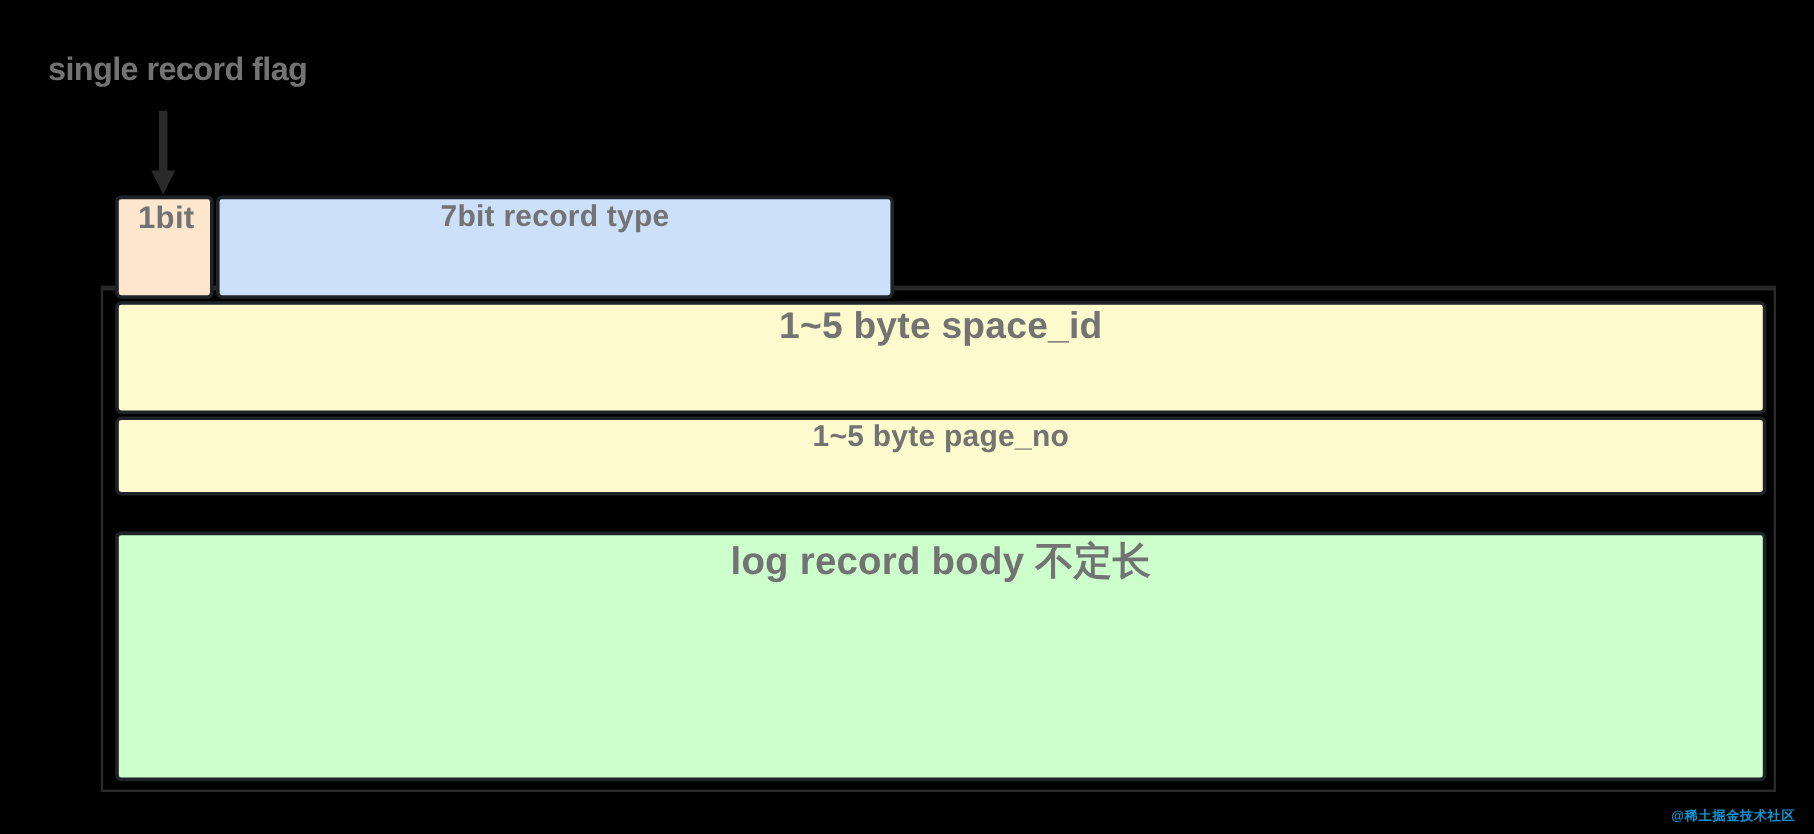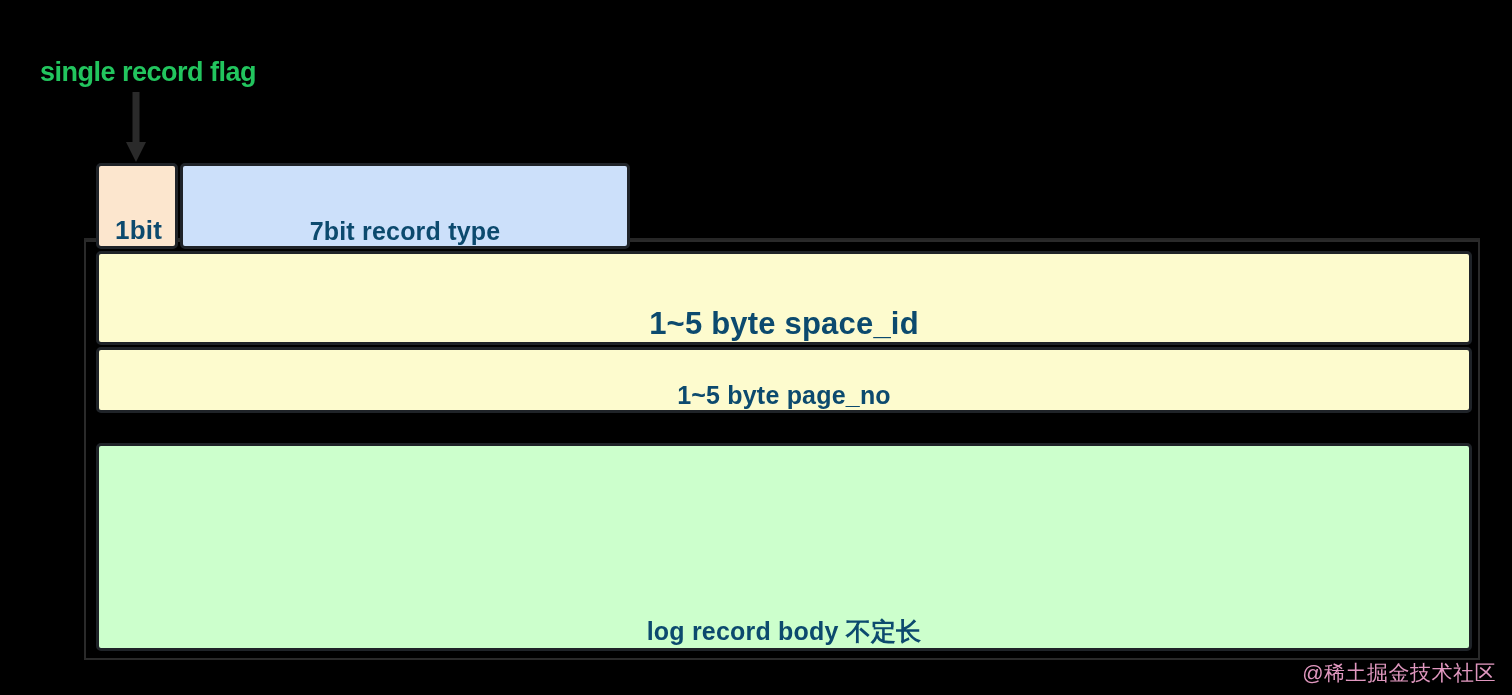--- a/index.html
+++ b/index.html
@@ -21,24 +21,24 @@
     left: 0; top: 0;
     width: 1512px;
     height: 695px;
     background: #000000;
   }
 
   
   .annot-label {
     position: absolute;
     left: 40px;
-    top: 55px;
+    top: 41px;
     width: 200px;
     height: 34px;
-    color: #22c55e;
+    color: #737373;
     font-size: 27px;
     font-weight: 700;
     letter-spacing: -0.5px;
     white-space: nowrap;
     line-height: 34px;
     filter: blur(0.4px);
   }
 
   
   .annot-arrow {
@@ -69,42 +69,42 @@
     background: #262626;
   }
 
   
   .cell {
     position: absolute;
     box-sizing: border-box;
     border: 3px solid #1f2328;
     border-radius: 5px;
     display: flex;
-    align-items: flex-end;
+    align-items: flex-start;
     justify-content: center;
-    color: #0c4a6e;
+    color: #737373;
     font-weight: 700;
     letter-spacing: 0.2px;
   }
 
   .cell-1bit {
     left: 96px;
     top: 163px;
     width: 82px;
     height: 86px;
     background: #fce6ce;
     font-size: 26px;
     justify-content: flex-start;
     padding-left: 16px;
   }
 
   .cell-rectype {
     left: 180px;
     top: 163px;
-    width: 450px;
+    width: 565px;
     height: 86px;
     background: #cce0fa;
     font-size: 25px;
   }
 
   .cell-spaceid {
     left: 96px;
     top: 251px;
     width: 1376px;
     height: 94px;
@@ -120,31 +120,31 @@
     background: #fdfbce;
     font-size: 25px;
   }
 
   .cell-body {
     left: 96px;
     top: 443px;
     width: 1376px;
     height: 208px;
     background: #ccffcc;
-    font-size: 25px;
+    font-size: 32px;
   }
 
   
   .watermark {
     position: absolute;
     right: 16px;
     bottom: 8px;
-    color: #f9a8d4;
-    font-size: 21px;
-    font-weight: 400;
+    color: #0ea5e9;
+    font-size: 11px;
+    font-weight: 700;
     letter-spacing: 0.5px;
     text-shadow: 0 0 2px rgba(0,0,0,0.45);
     opacity: 0.9;
     white-space: nowrap;
   }
 </style>
 </head>
 <body>
 
 <div id="canvas">

